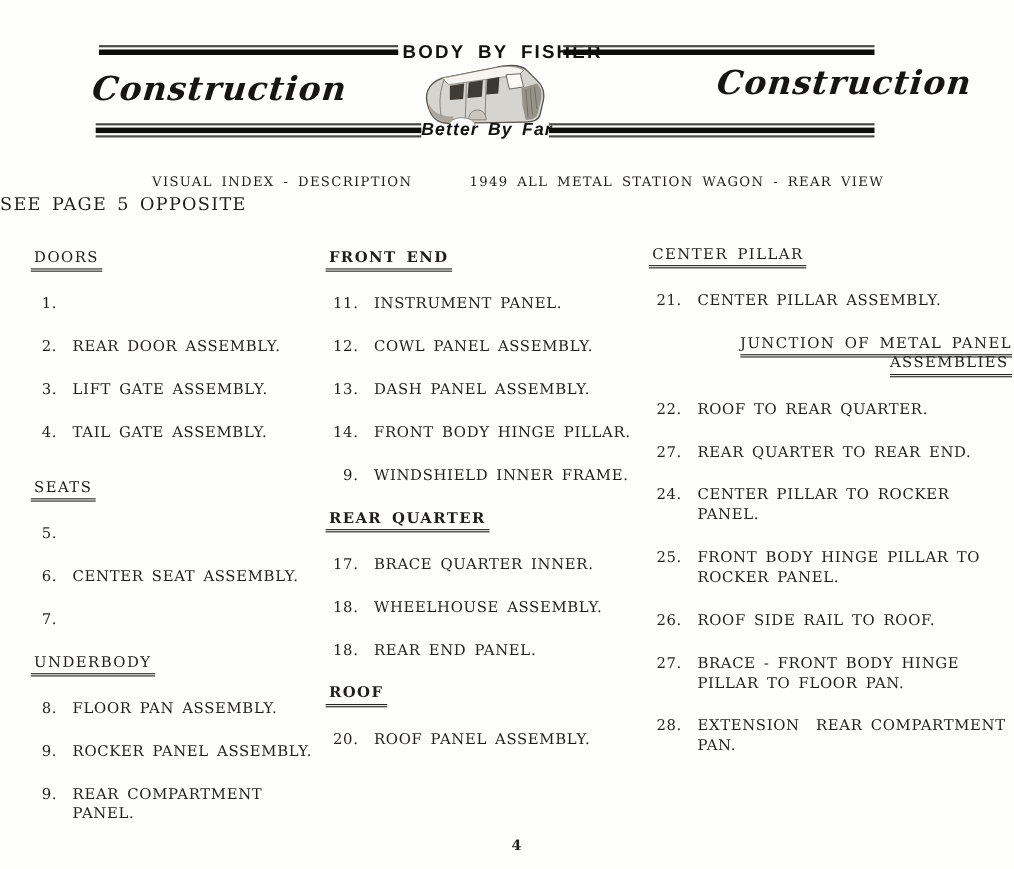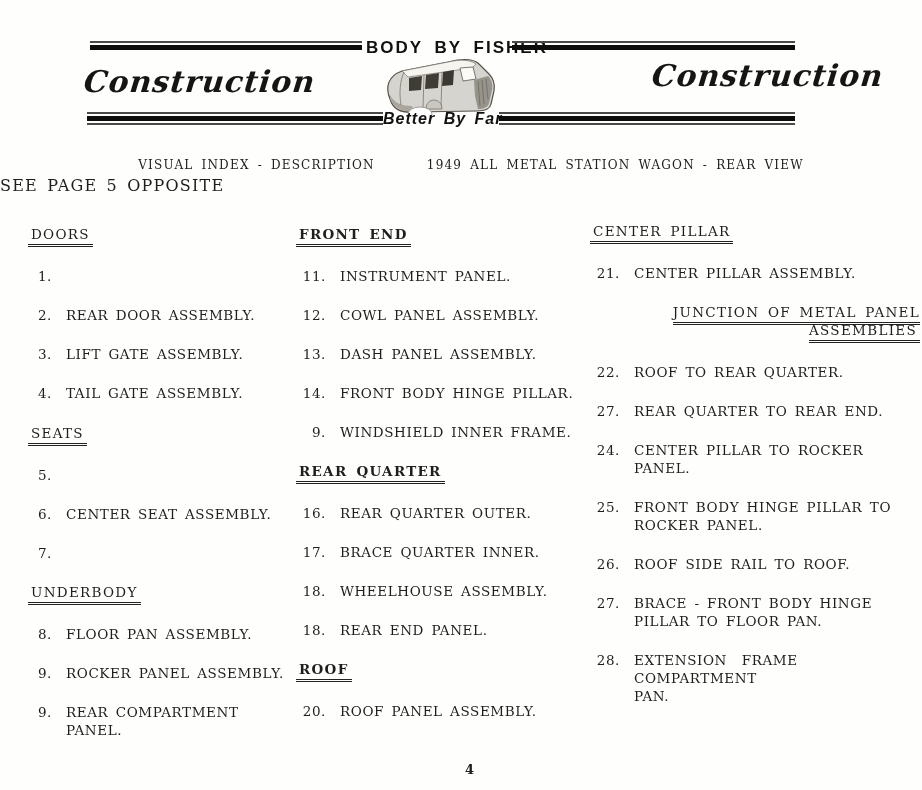--- a/index.html
+++ b/index.html
@@ -50,21 +50,21 @@
   .section-title{
     font-size:13.5px;letter-spacing:1.3px;word-spacing:3px;
     line-height:18px;margin-bottom:24px;text-align:left;
   }
   .col1 .section-title{width:210px;}
   .col2 .section-title{width:200px;font-weight:bold;}
   .col3 .section-title{width:230px;}
   .section-title span{border-bottom:3px double #222;padding:0 3px 2px;}
   .sec-junction .section-title{width:100%;text-align:right;}
   .sec-junction .section-title span{padding-left:0;}
-  .sec-seats{margin-top:22px;}
+  .sec-seats{margin-top:32px;}
   .sec-underbody{margin-top:14px;}
   .sec-junction{margin-top:7px;}
   .item{
     display:flex;align-items:flex-start;margin-bottom:21px;
     font-size:13.5px;line-height:18px;letter-spacing:0.6px;word-spacing:2.5px;
   }
   .item .num{flex:none;width:24px;text-align:right;margin-right:14px;}
   .col2 .item .num,.col3 .item .num{width:30px;}
   .item .txt{white-space:pre-wrap;}
   
@@ -193,24 +193,20 @@
           <span class="txt">FRONT BODY HINGE PILLAR.</span>
         </div>
       <div class="item">
           <span class="num">9.</span>
           <span class="txt">WINDSHIELD INNER FRAME.</span>
         </div>
     </section>
     <section class="section sec-rear-quarter">
       <div class="section-title"><span>REAR QUARTER</span></div>
       <div class="item">
-          <span class="num">16.</span>
-          <span class="txt">REAR QUARTER OUTER.</span>
-        </div>
-      <div class="item">
           <span class="num">17.</span>
           <span class="txt">BRACE QUARTER INNER.</span>
         </div>
       <div class="item">
           <span class="num">18.</span>
           <span class="txt">WHEELHOUSE ASSEMBLY.</span>
         </div>
       <div class="item">
           <span class="num">18.</span>
           <span class="txt">REAR END PANEL.</span>
@@ -256,21 +252,21 @@
           <span class="num">26.</span>
           <span class="txt">ROOF SIDE RAIL TO ROOF.</span>
         </div>
       <div class="item">
           <span class="num">27.</span>
           <span class="txt">BRACE - FRONT BODY HINGE
 PILLAR TO FLOOR PAN.</span>
         </div>
       <div class="item">
           <span class="num">28.</span>
-          <span class="txt">EXTENSION  FRAME COMPARTMENT
+          <span class="txt">EXTENSION  REAR COMPARTMENT
 PAN.</span>
         </div>
     </section>
   </div>
 
   <div class="page-number">4</div>
 
 </div>
 
 </body></html>

